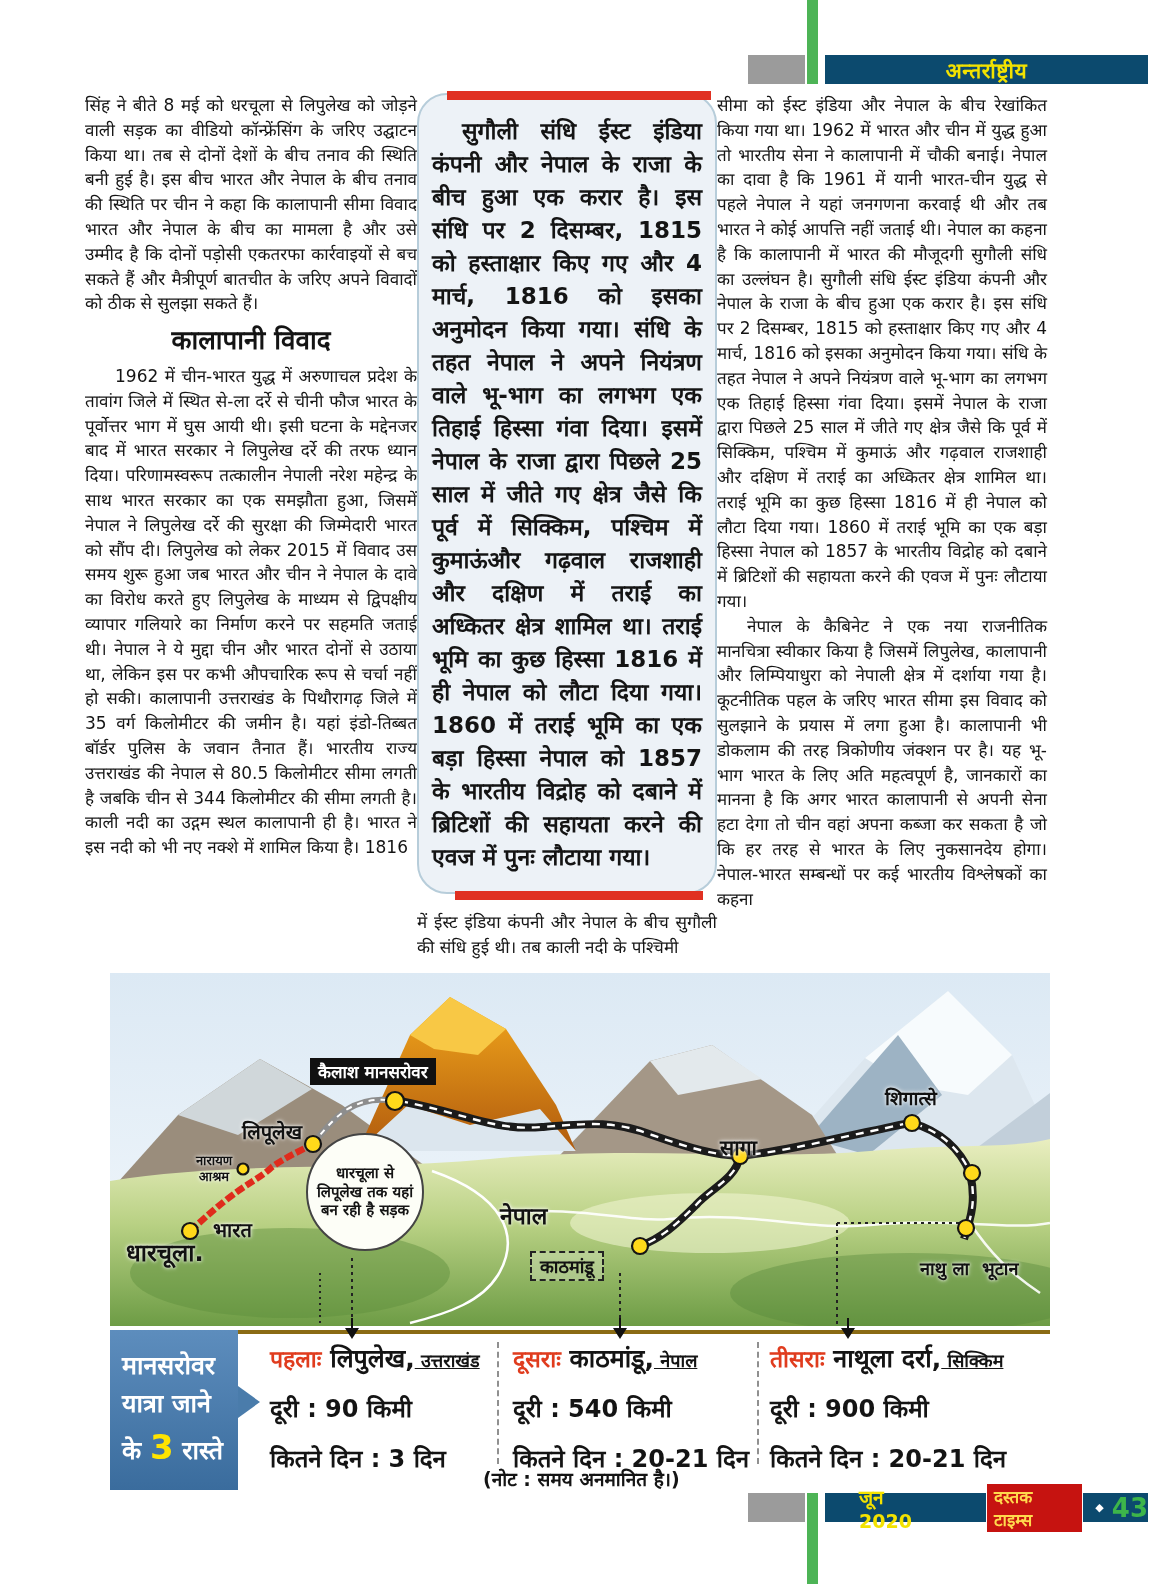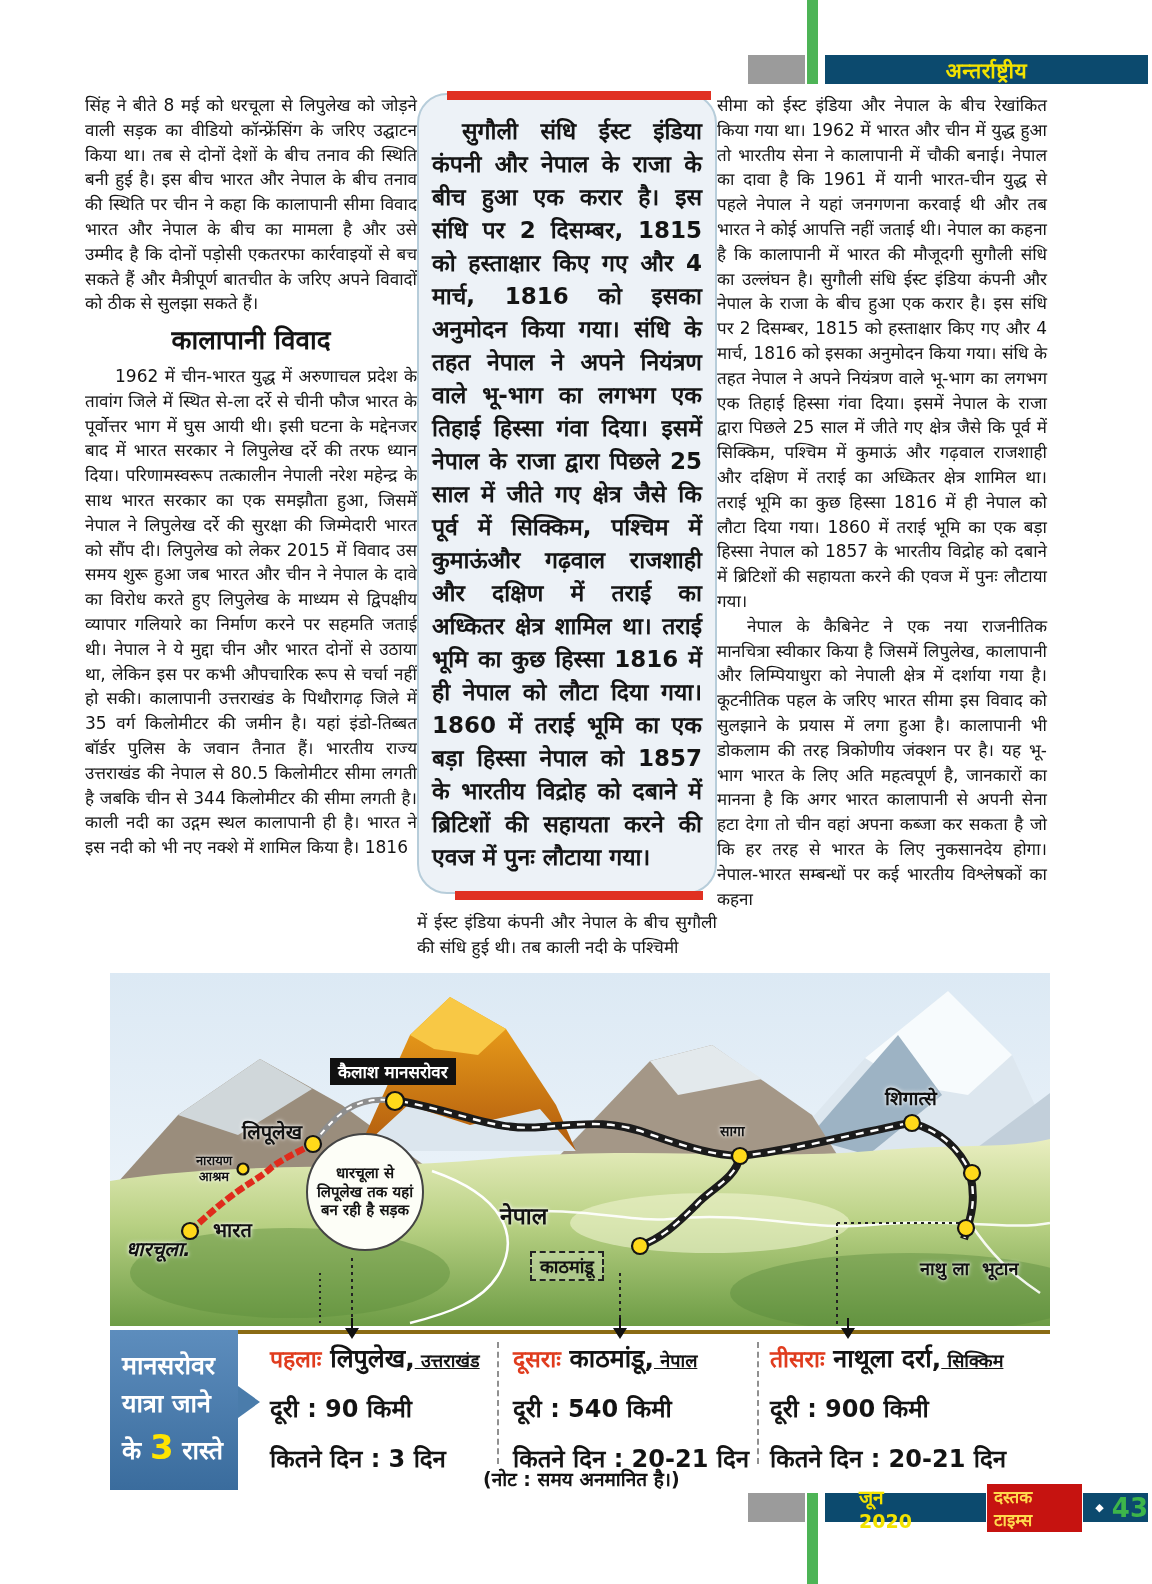--- a/index.html
+++ b/index.html
@@ -166,27 +166,27 @@
         <circle cx="133" cy="196" r="5.5"></circle>
         <circle cx="80" cy="258" r="8"></circle>
         <circle cx="630" cy="183" r="8"></circle>
         <circle cx="802" cy="150" r="8"></circle>
         <circle cx="862" cy="200" r="8"></circle>
         <circle cx="856" cy="255" r="8"></circle>
         <circle cx="530" cy="273" r="8"></circle>
       </g>
     </svg>
 
-    <div class="lbl-box" style="left:220px;top:85px;">कैलाश मानसरोवर</div>
+    <div class="lbl-box" style="left:200px;top:85px;">कैलाश मानसरोवर</div>
     <div class="map-label" style="left:132px;top:145px;font-size:20px;">लिपूलेख</div>
     <div class="map-label" style="left:78px;top:180px;font-size:13px;width:52px;white-space:normal;text-align:center;line-height:1.2;">नारायण आश्रम</div>
     <div class="map-label" style="left:103px;top:243px;font-size:20px;">भारत</div>
-    <div class="map-label" style="left:16px;top:262px;font-size:20px;font-style:italic;">धारचूला.</div>
+    <div class="map-label" style="left:16px;top:262px;font-size:24px;">धारचूला.</div>
     <div class="map-label" style="left:390px;top:226px;font-size:23px;">नेपाल</div>
-    <div class="map-label" style="left:610px;top:148px;font-size:14px;text-align:center;">सागा</div>
+    <div class="map-label" style="left:610px;top:160px;font-size:21px;text-align:center;">सागा</div>
     <div class="map-label" style="left:775px;top:112px;font-size:19px;">शिगात्से</div>
     <div class="lbl-dash" style="left:420px;top:278px;">काठमांडू</div>
     <div class="map-label" style="left:810px;top:283px;font-size:18px;">नाथु ला</div>
     <div class="map-label" style="left:872px;top:283px;font-size:18px;">भूटान</div>
     <div class="callout" style="left:196px;top:160px;">धारचूला से लिपूलेख तक यहां बन रही है सड़क</div>
   </div>
 
   <div class="down-stem" style="left:351px;top:1318px;height:10px;"></div>
   <div class="down-arrow" style="left:345px;top:1328px;"></div>
   <div class="down-stem" style="left:619px;top:1318px;height:10px;"></div>

